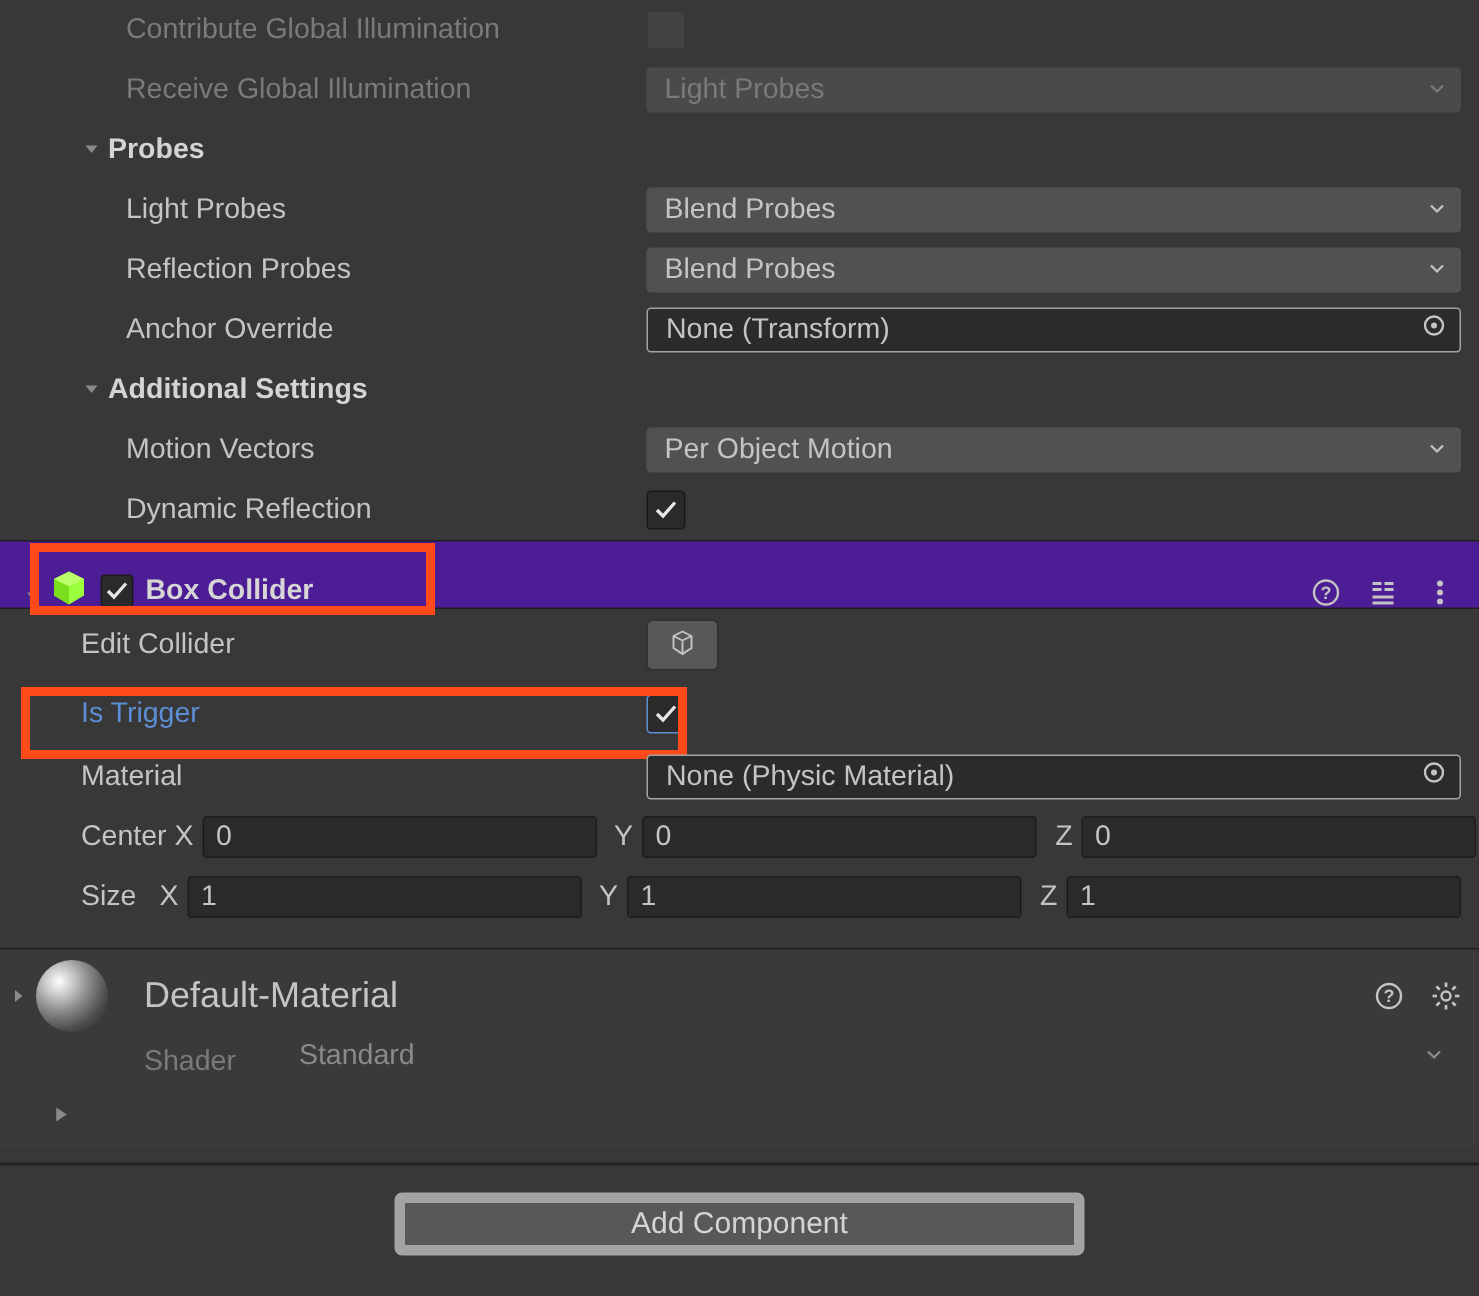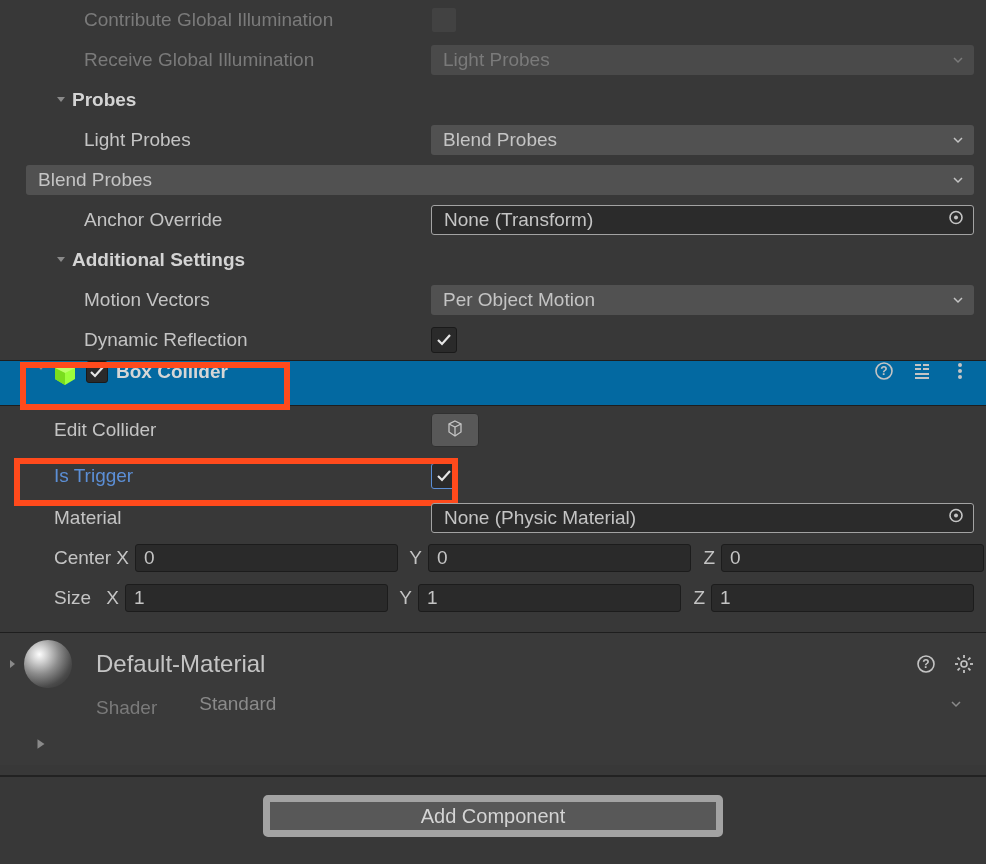--- a/index.html
+++ b/index.html
@@ -95,27 +95,27 @@
   position: relative;
 }
 .obj-field .target-icon {
   position: absolute;
   right: 8px;
   top: 50%;
   transform: translateY(-50%);
   cursor: pointer;
 }
 .component-header {
-  background: #0369a1;
+  background: #4c1d95;
   border-top: 1px solid #1e1e1e;
   border-bottom: 1px solid #1e1e1e;
   height: 46px;
   display: flex;
-  align-items: flex-start;
-  padding-left: 34px;
+  align-items: flex-end;
+  padding-left: 15px;
   padding-right: 16px;
   position: relative;
 }
 .component-header .comp-icon {
   width: 26px;
   height: 26px;
   margin-right: 8px;
   display: flex;
   align-items: center;
   justify-content: center;
@@ -295,20 +295,21 @@
         <span class="dd-caret">
           <svg width="12" height="12" viewBox="0 0 12 12">
               <path d="M2 4 L6 8 L10 4" fill="none" stroke="#c4c4c4" stroke-width="1.5"></path>
             </svg>
         </span>
       </div>
     </div>
   </div>
 
   <div class="row">
+    <div class="label-col indent-2">Reflection Probes</div>
     <div class="control-col">
       <div class="dropdown">
         <span>Blend Probes</span>
         <span class="dd-caret">
           <svg width="12" height="12" viewBox="0 0 12 12">
               <path d="M2 4 L6 8 L10 4" fill="none" stroke="#c4c4c4" stroke-width="1.5"></path>
             </svg>
         </span>
       </div>
     </div>

